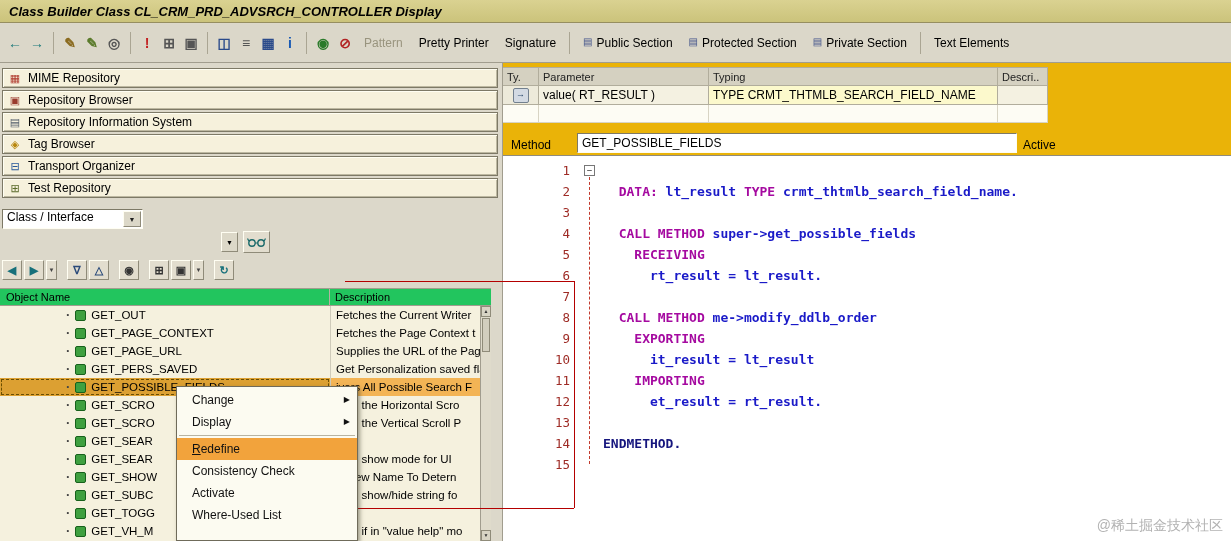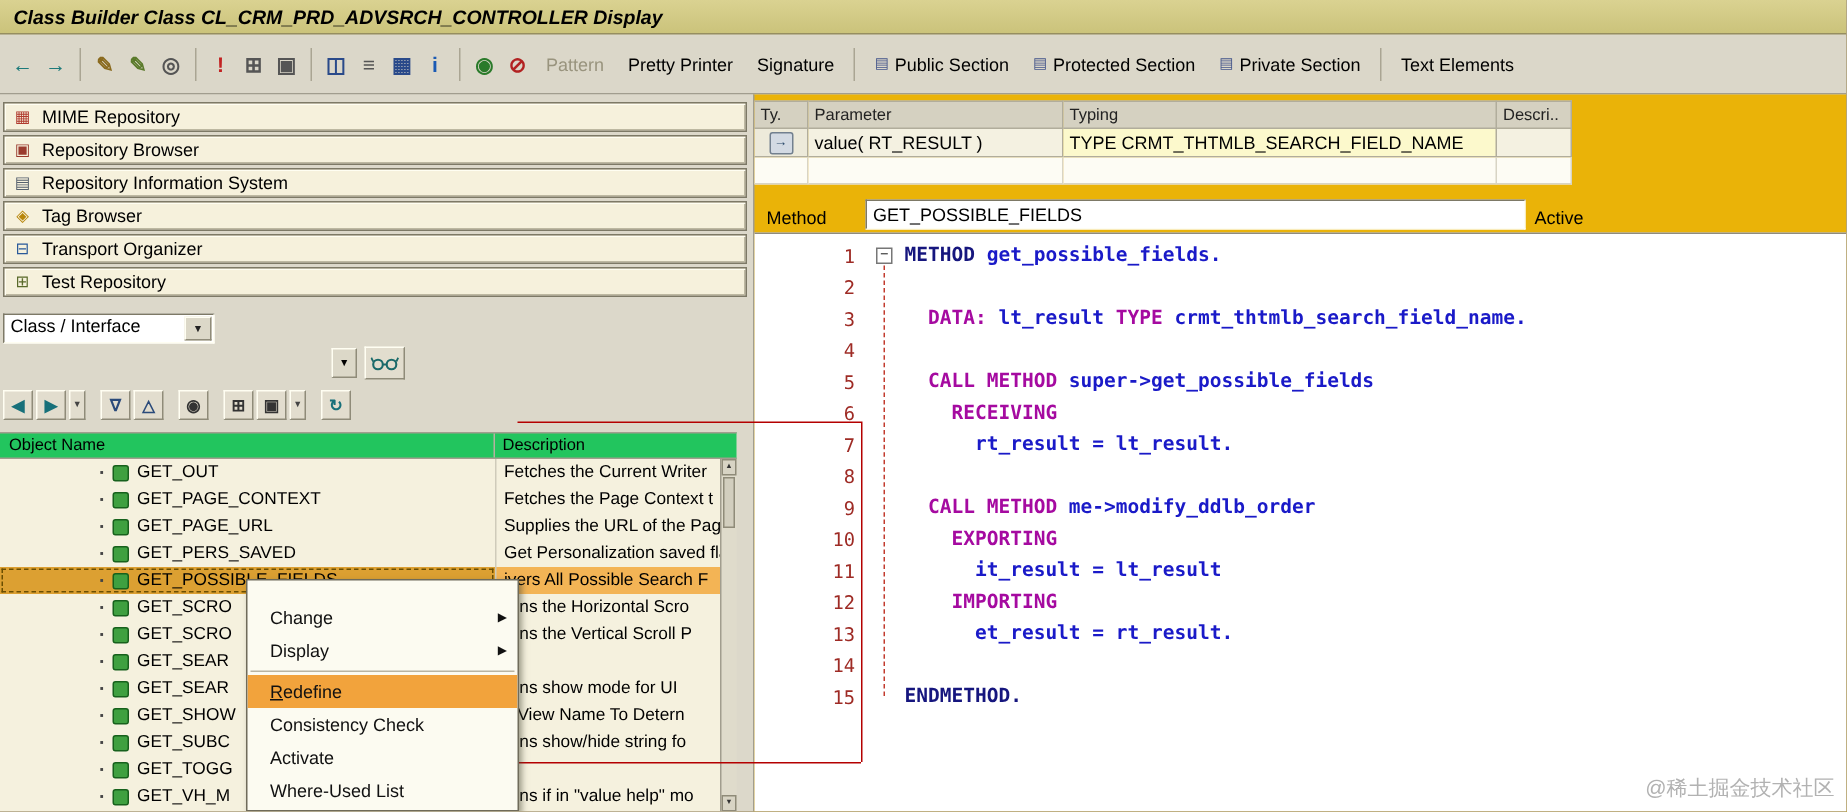--- a/index.html
+++ b/index.html
@@ -115,23 +115,23 @@
   .k1 { color:var(--k1,#16167E); } .k2 { color:var(--k2,#A50AA0); } .id { color:var(--id,#1A1AC8); }
   .collapse-box { position:absolute; left:7px; top:9px; width:11px; height:11px; box-sizing:border-box;
     border:1px solid #777; background:#fff; font-size:9px; line-height:8px; text-align:center;
     color:#333; font-weight:normal; }
   .block-line { position:absolute; left:12px; top:21px; height:287px; border-left:1px dashed #c23b2e; }
   
   .red-line { position:absolute; z-index:5; }
   #rl-top    { left:345px; top:281px; width:229px; border-top:1px solid #b40000; }
   #rl-right  { left:574px; top:281px; height:227px; border-left:1px solid #b40000; }
   #rl-bottom { left:345px; top:508px; width:229px; border-top:1px solid #b40000; }
-  .context-menu { position:absolute; left:164px; top:386px; width:182px; height:155px; overflow:hidden;
+  .context-menu { position:absolute; left:176px; top:386px; width:182px; height:155px; overflow:hidden;
     background:#FCFBF1; border:1px solid #6f6b5a; box-shadow:2px 2px 4px rgba(70,70,50,.5);
-    padding-top:14px; box-sizing:border-box; z-index:10; }
+    padding-top:2px; box-sizing:border-box; z-index:10; }
   .menu-item { height:22px; line-height:22px; padding-left:15px; font-size:12px; position:relative; color:#111; }
   .menu-item.hl { background:var(--mh,#F2A33C); }
   .menu-item .arrow { position:absolute; right:7px; top:0; font-size:8px; }
   .menu-sep { height:1px; background:#b8b4a2; margin:2px 2px; }
   .watermark { position:absolute; right:8px; bottom:6px; font-size:14px; color:#b2b2b2; z-index:12; }
 </style>
 </head>
 <body>
 
 <div id="app">
@@ -410,21 +410,20 @@
           <div class="lnum">10</div>
           <div class="lnum">11</div>
           <div class="lnum">12</div>
           <div class="lnum">13</div>
           <div class="lnum">14</div>
           <div class="lnum">15</div>
         </div>
       <div class="code">
         <div class="collapse-box">−</div>
         <div class="block-line"></div>
-      <div class="cline"><span class="k1">METHOD</span><span class="id"> get_possible_fields.</span></div>
           <div class="cline"></div>
           <div class="cline"><span class="k2">  DATA:</span><span class="id"> lt_result </span><span class="k2">TYPE</span><span class="id"> crmt_thtmlb_search_field_name.</span></div>
           <div class="cline"></div>
           <div class="cline"><span class="k2">  CALL METHOD</span><span class="id"> super-&gt;get_possible_fields</span></div>
           <div class="cline"><span class="k2">    RECEIVING</span></div>
           <div class="cline"><span class="id">      rt_result = lt_result.</span></div>
           <div class="cline"></div>
           <div class="cline"><span class="k2">  CALL METHOD</span><span class="id"> me-&gt;modify_ddlb_order</span></div>
           <div class="cline"><span class="k2">    EXPORTING</span></div>
           <div class="cline"><span class="id">      it_result = lt_result</span></div>

